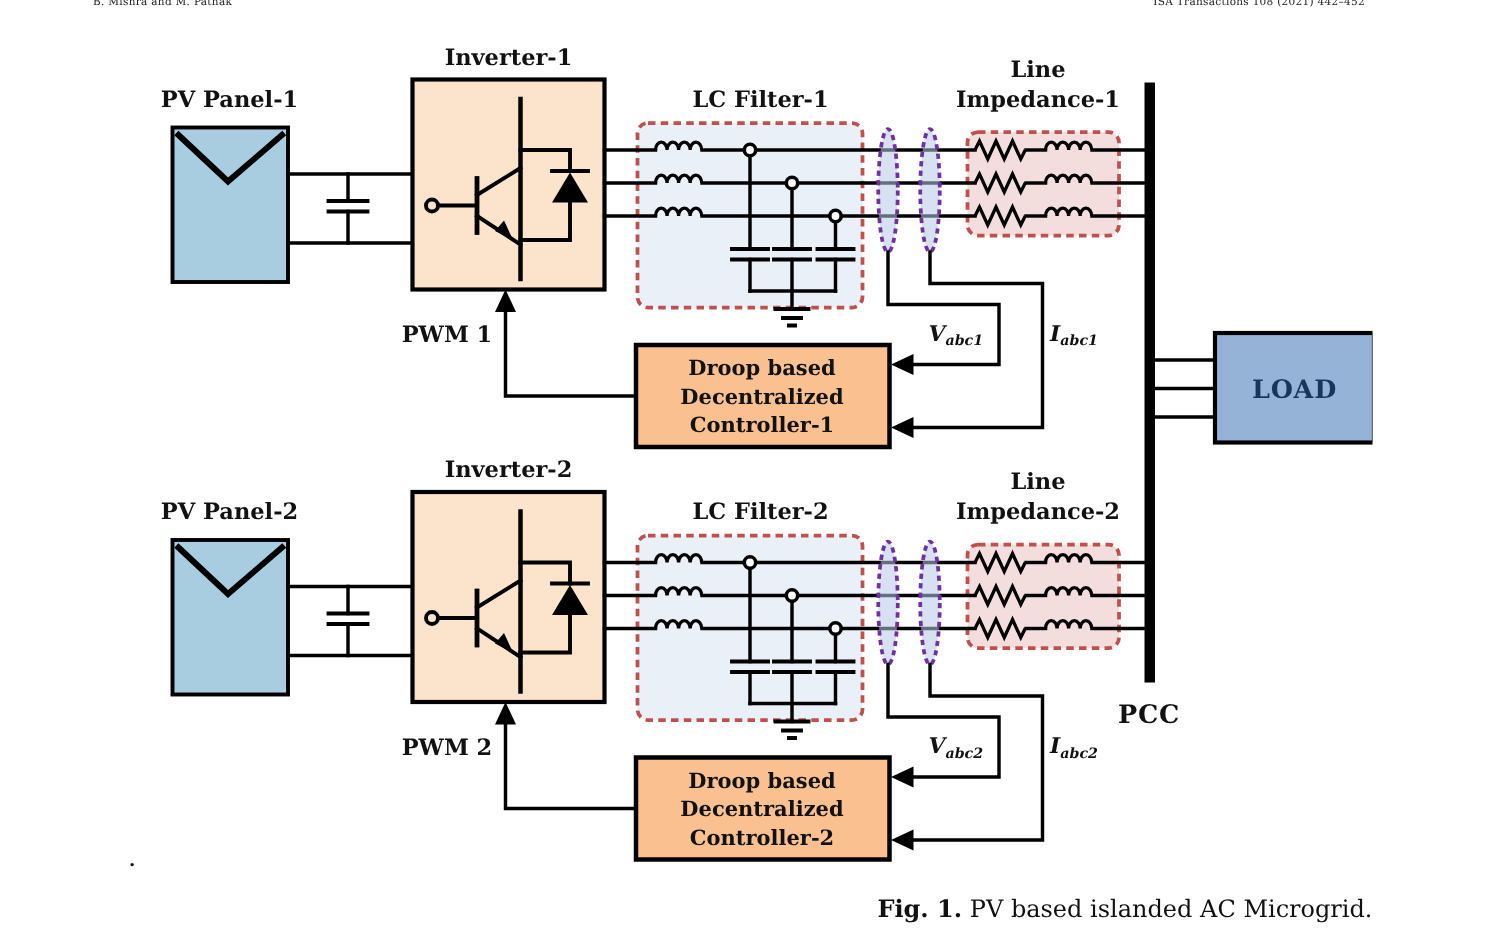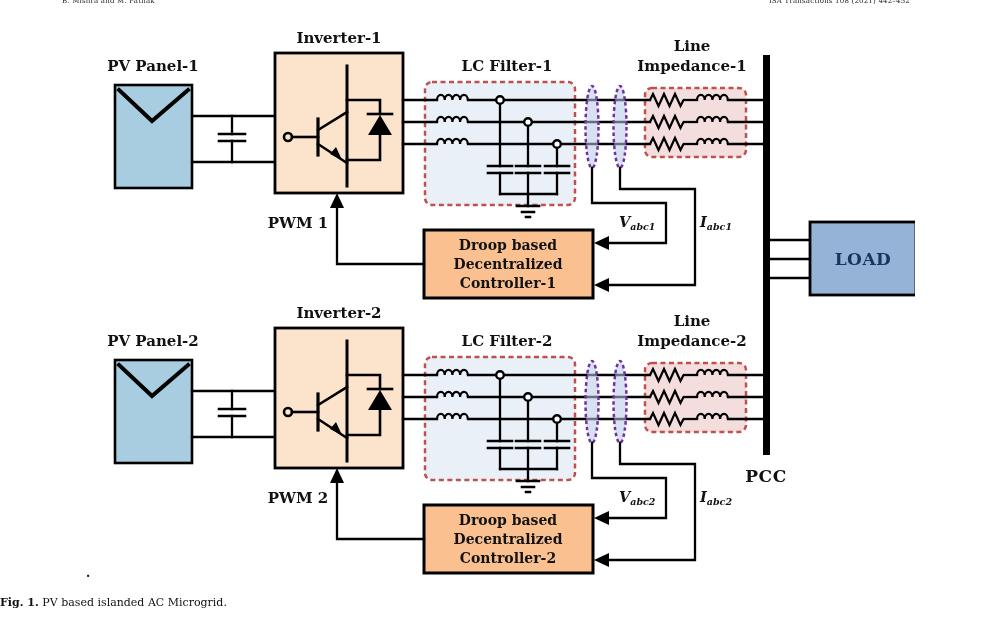--- a/index.html
+++ b/index.html
@@ -1,22 +1,22 @@
 <!DOCTYPE html>
 <html style="--wire: #000000; --pv-panel-fill: #A8CCE0; --inverter-fill: #FCE4CC; --controller-fill: #FAC090; --load-fill: #95B3D7; --load-text: #17365D; --lc-filter-fill: #EAF0F8; --line-impedance-fill: #F3DEDD; --sensor-fill: #B8C9E8; --dashed-red: #C0504D; --dashed-purple: #7030A0;"><head>
 <meta charset="utf-8">
 <style>
   html,body{margin:0;padding:0;background:#ffffff;}
   #page{position:relative;width:915px;height:634px;background:#ffffff;overflow:hidden;
         font-family:"DejaVu Serif","Liberation Serif",serif;}
   .hdr{position:absolute;top:-3px;font-size:7px;color:#222;letter-spacing:.2px;white-space:nowrap;}
   .hdr-left{left:62px;}
   .hdr-right{right:5px;text-align:right;}
-  #caption{position:absolute;top:596px;left:0;width:100%;text-align:left;
-           font-size:11px;color:#111;}
+  #caption{position:absolute;top:596px;left:0;width:100%;text-align:right;
+           font-size:16px;color:#111;}
   .cap-b{font-weight:bold;}
   #stray{position:absolute;left:86px;top:566px;font-size:12px;font-weight:bold;color:#111;}
 
   
   svg{position:absolute;left:0;top:0;}
   .wire{stroke:var(--wire);stroke-width:2.3;fill:none;stroke-linecap:square;}
   .wire-thin{stroke:var(--wire);stroke-width:2.2;fill:none;}
   .comp{stroke:var(--wire);stroke-width:2.6;fill:none;stroke-linecap:square;}
   .pv-rect{fill:var(--pv-panel-fill);stroke:var(--wire);stroke-width:2.6;}
   .chevron{stroke:var(--wire);stroke-width:4;fill:none;stroke-linecap:square;}

